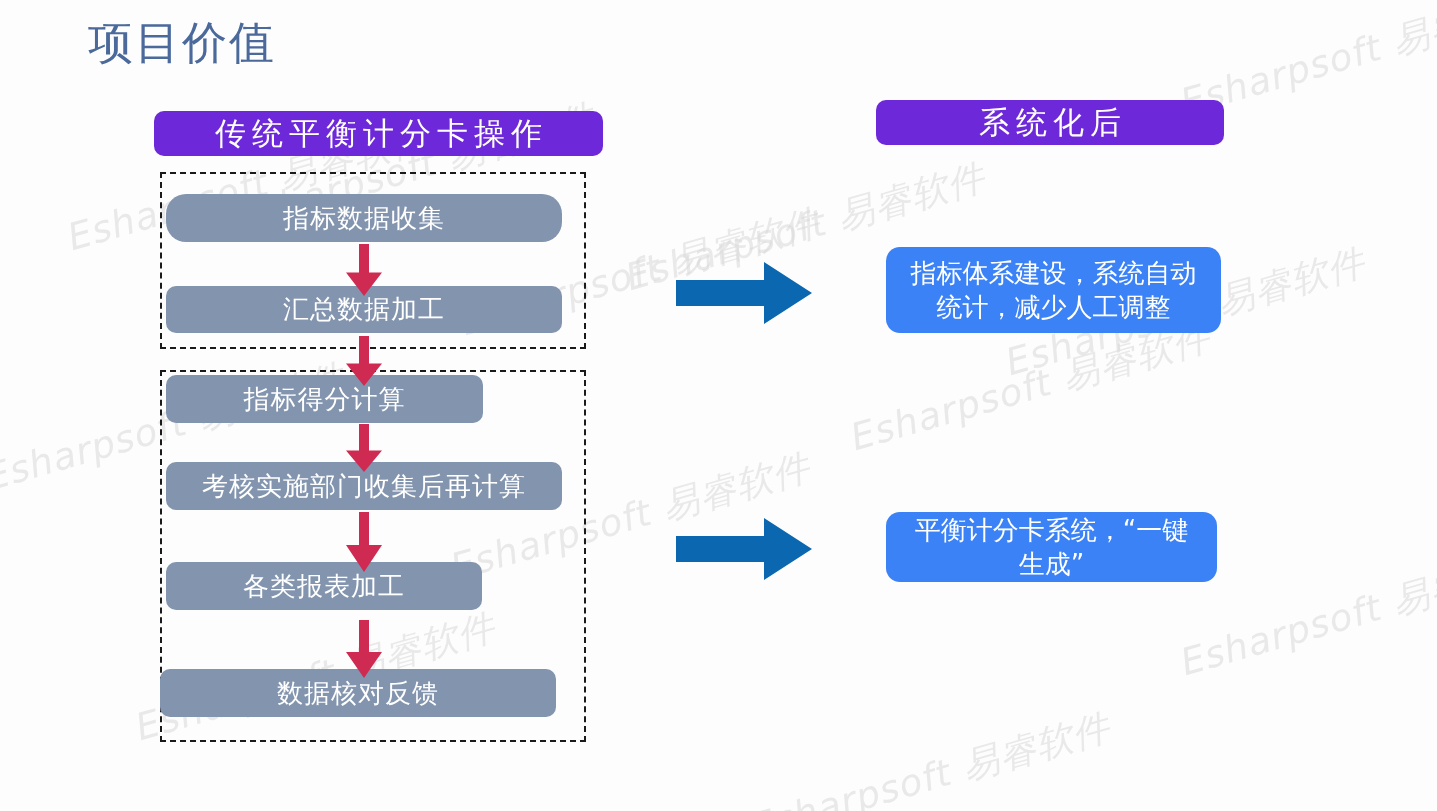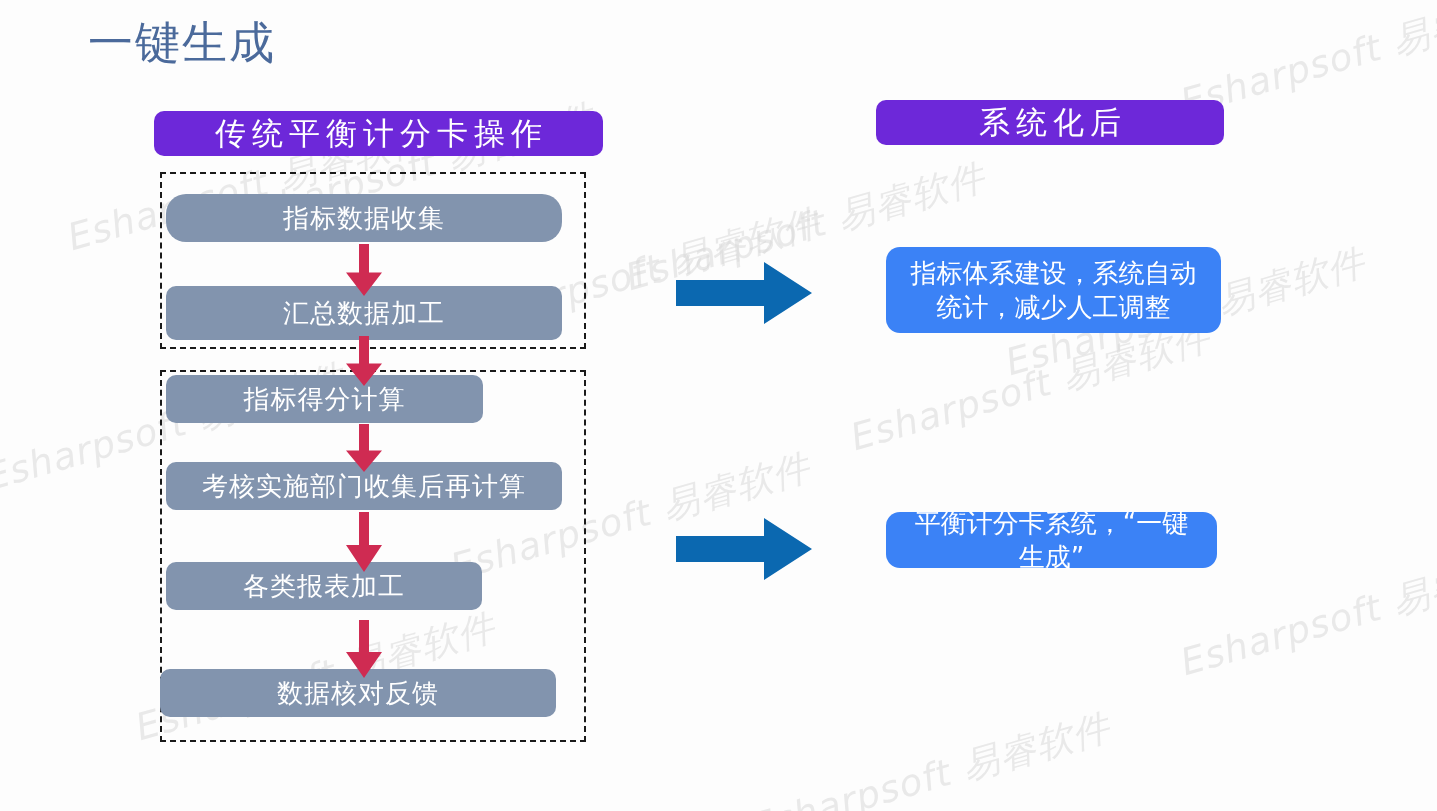--- a/index.html
+++ b/index.html
@@ -88,21 +88,21 @@
     display: flex;
     align-items: center;
     justify-content: center;
     font-size: 26px;
     font-family: "DejaVu Sans", sans-serif;
     letter-spacing: 1px;
     z-index: 25;
     text-align: center;
   }
   #proc-0 { left: 166px; top: 194px; width: 396px; height: 48px; border-radius: 20px; }
-  #proc-1 { left: 166px; top: 286px; width: 396px; height: 54px; }
+  #proc-1 { left: 166px; top: 286px; width: 396px; height: 47px; }
   #proc-2 { left: 166px; top: 375px; width: 317px; height: 48px; }
   #proc-3 { left: 166px; top: 462px; width: 396px; height: 48px; }
   #proc-4 { left: 166px; top: 562px; width: 316px; height: 48px; }
   #proc-5 { left: 160px; top: 669px; width: 396px; height: 48px; }
 
   
   .down-arrow {
     position: absolute;
     width: 44px;
     z-index: 30;
@@ -136,21 +136,21 @@
     justify-content: center;
     font-size: 26px;
     line-height: 1.32;
     font-family: "DejaVu Sans", sans-serif;
     text-align: center;
     padding: 0 18px;
     box-sizing: border-box;
     z-index: 25;
   }
   #result-0 { left: 886px; top: 247px; width: 335px; height: 86px; }
-  #result-1 { left: 886px; top: 512px; width: 331px; height: 56px; }
+  #result-1 { left: 886px; top: 512px; width: 331px; height: 70px; }
 </style>
 </head>
 <body>
 
 <div id="slide">
 
   <div class="wm-layer" id="wm-layer">
       <div class="wm" style="left: 62px; top: 215px; color: rgb(217, 217, 217); transform: rotate(-16deg);">Esharpsoft 易睿软件</div>
       <div class="wm" style="left: 455px; top: 300px; color: rgb(217, 217, 217); transform: rotate(-16deg);">Esharpsoft 易睿软件</div>
       <div class="wm" style="left: 845px; top: 415px; color: rgb(217, 217, 217); transform: rotate(-16deg);">Esharpsoft 易睿软件</div>
@@ -158,21 +158,21 @@
       <div class="wm" style="left: -20px; top: 455px; color: rgb(217, 217, 217); transform: rotate(-16deg);">Esharpsoft 易睿软件</div>
       <div class="wm" style="left: 445px; top: 545px; color: rgb(217, 217, 217); transform: rotate(-16deg);">Esharpsoft 易睿软件</div>
       <div class="wm" style="left: 745px; top: 805px; color: rgb(217, 217, 217); transform: rotate(-16deg);">Esharpsoft 易睿软件</div>
       <div class="wm" style="left: 1175px; top: 640px; color: rgb(217, 217, 217); transform: rotate(-16deg);">Esharpsoft 易睿软件</div>
       <div class="wm" style="left: 130px; top: 705px; color: rgb(217, 217, 217); transform: rotate(-16deg);">Esharpsoft 易睿软件</div>
       <div class="wm" style="left: 230px; top: 195px; color: rgb(217, 217, 217); transform: rotate(-16deg);">Esharpsoft 易睿软件</div>
       <div class="wm" style="left: 620px; top: 255px; color: rgb(217, 217, 217); transform: rotate(-16deg);">Esharpsoft 易睿软件</div>
       <div class="wm" style="left: 1000px; top: 340px; color: rgb(217, 217, 217); transform: rotate(-16deg);">Esharpsoft 易睿软件</div>
     </div>
 
-  <div class="page-title">一键生成</div>
+  <div class="page-title">项目价值</div>
 
   <div class="banner" id="banner-left">传统平衡计分卡操作</div>
 
   <div class="banner" id="banner-right">系统化后</div>
 
   <div class="dashed-group" id="group-1"></div>
   <div class="dashed-group" id="group-2"></div>
 
   <div class="proc-box" id="proc-0">指标数据收集</div>
   <div class="proc-box" id="proc-1">汇总数据加工</div>

